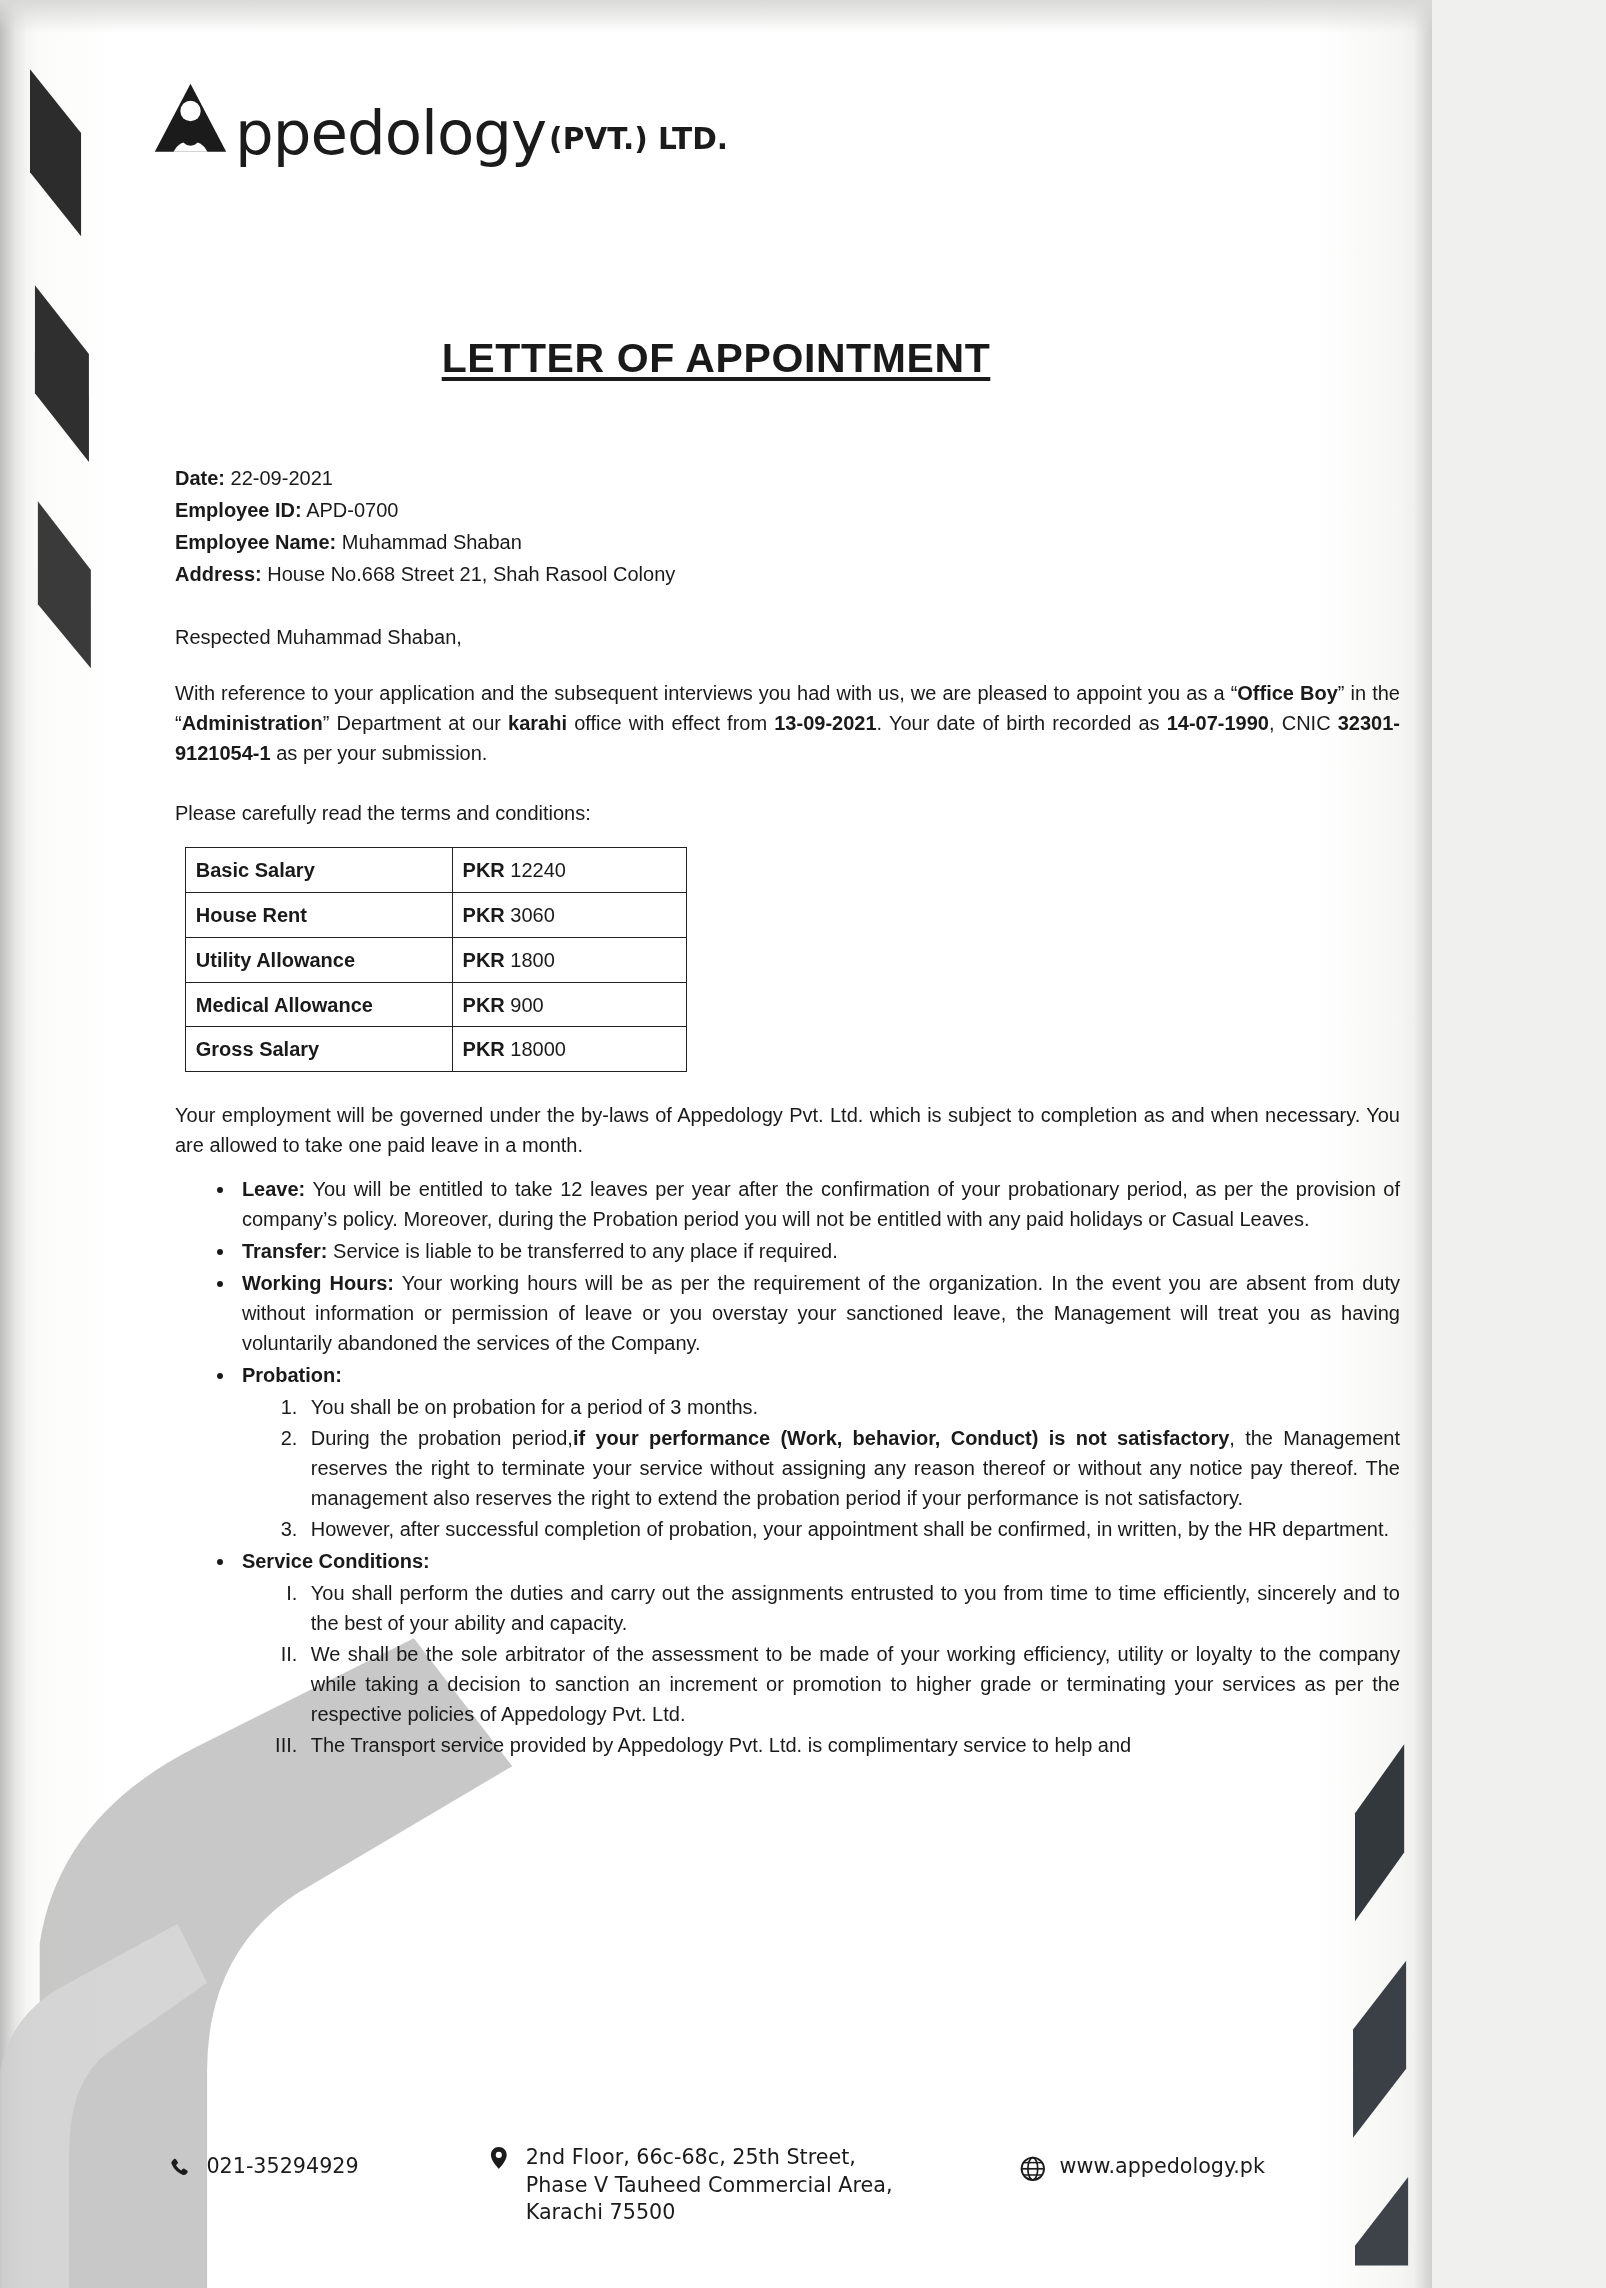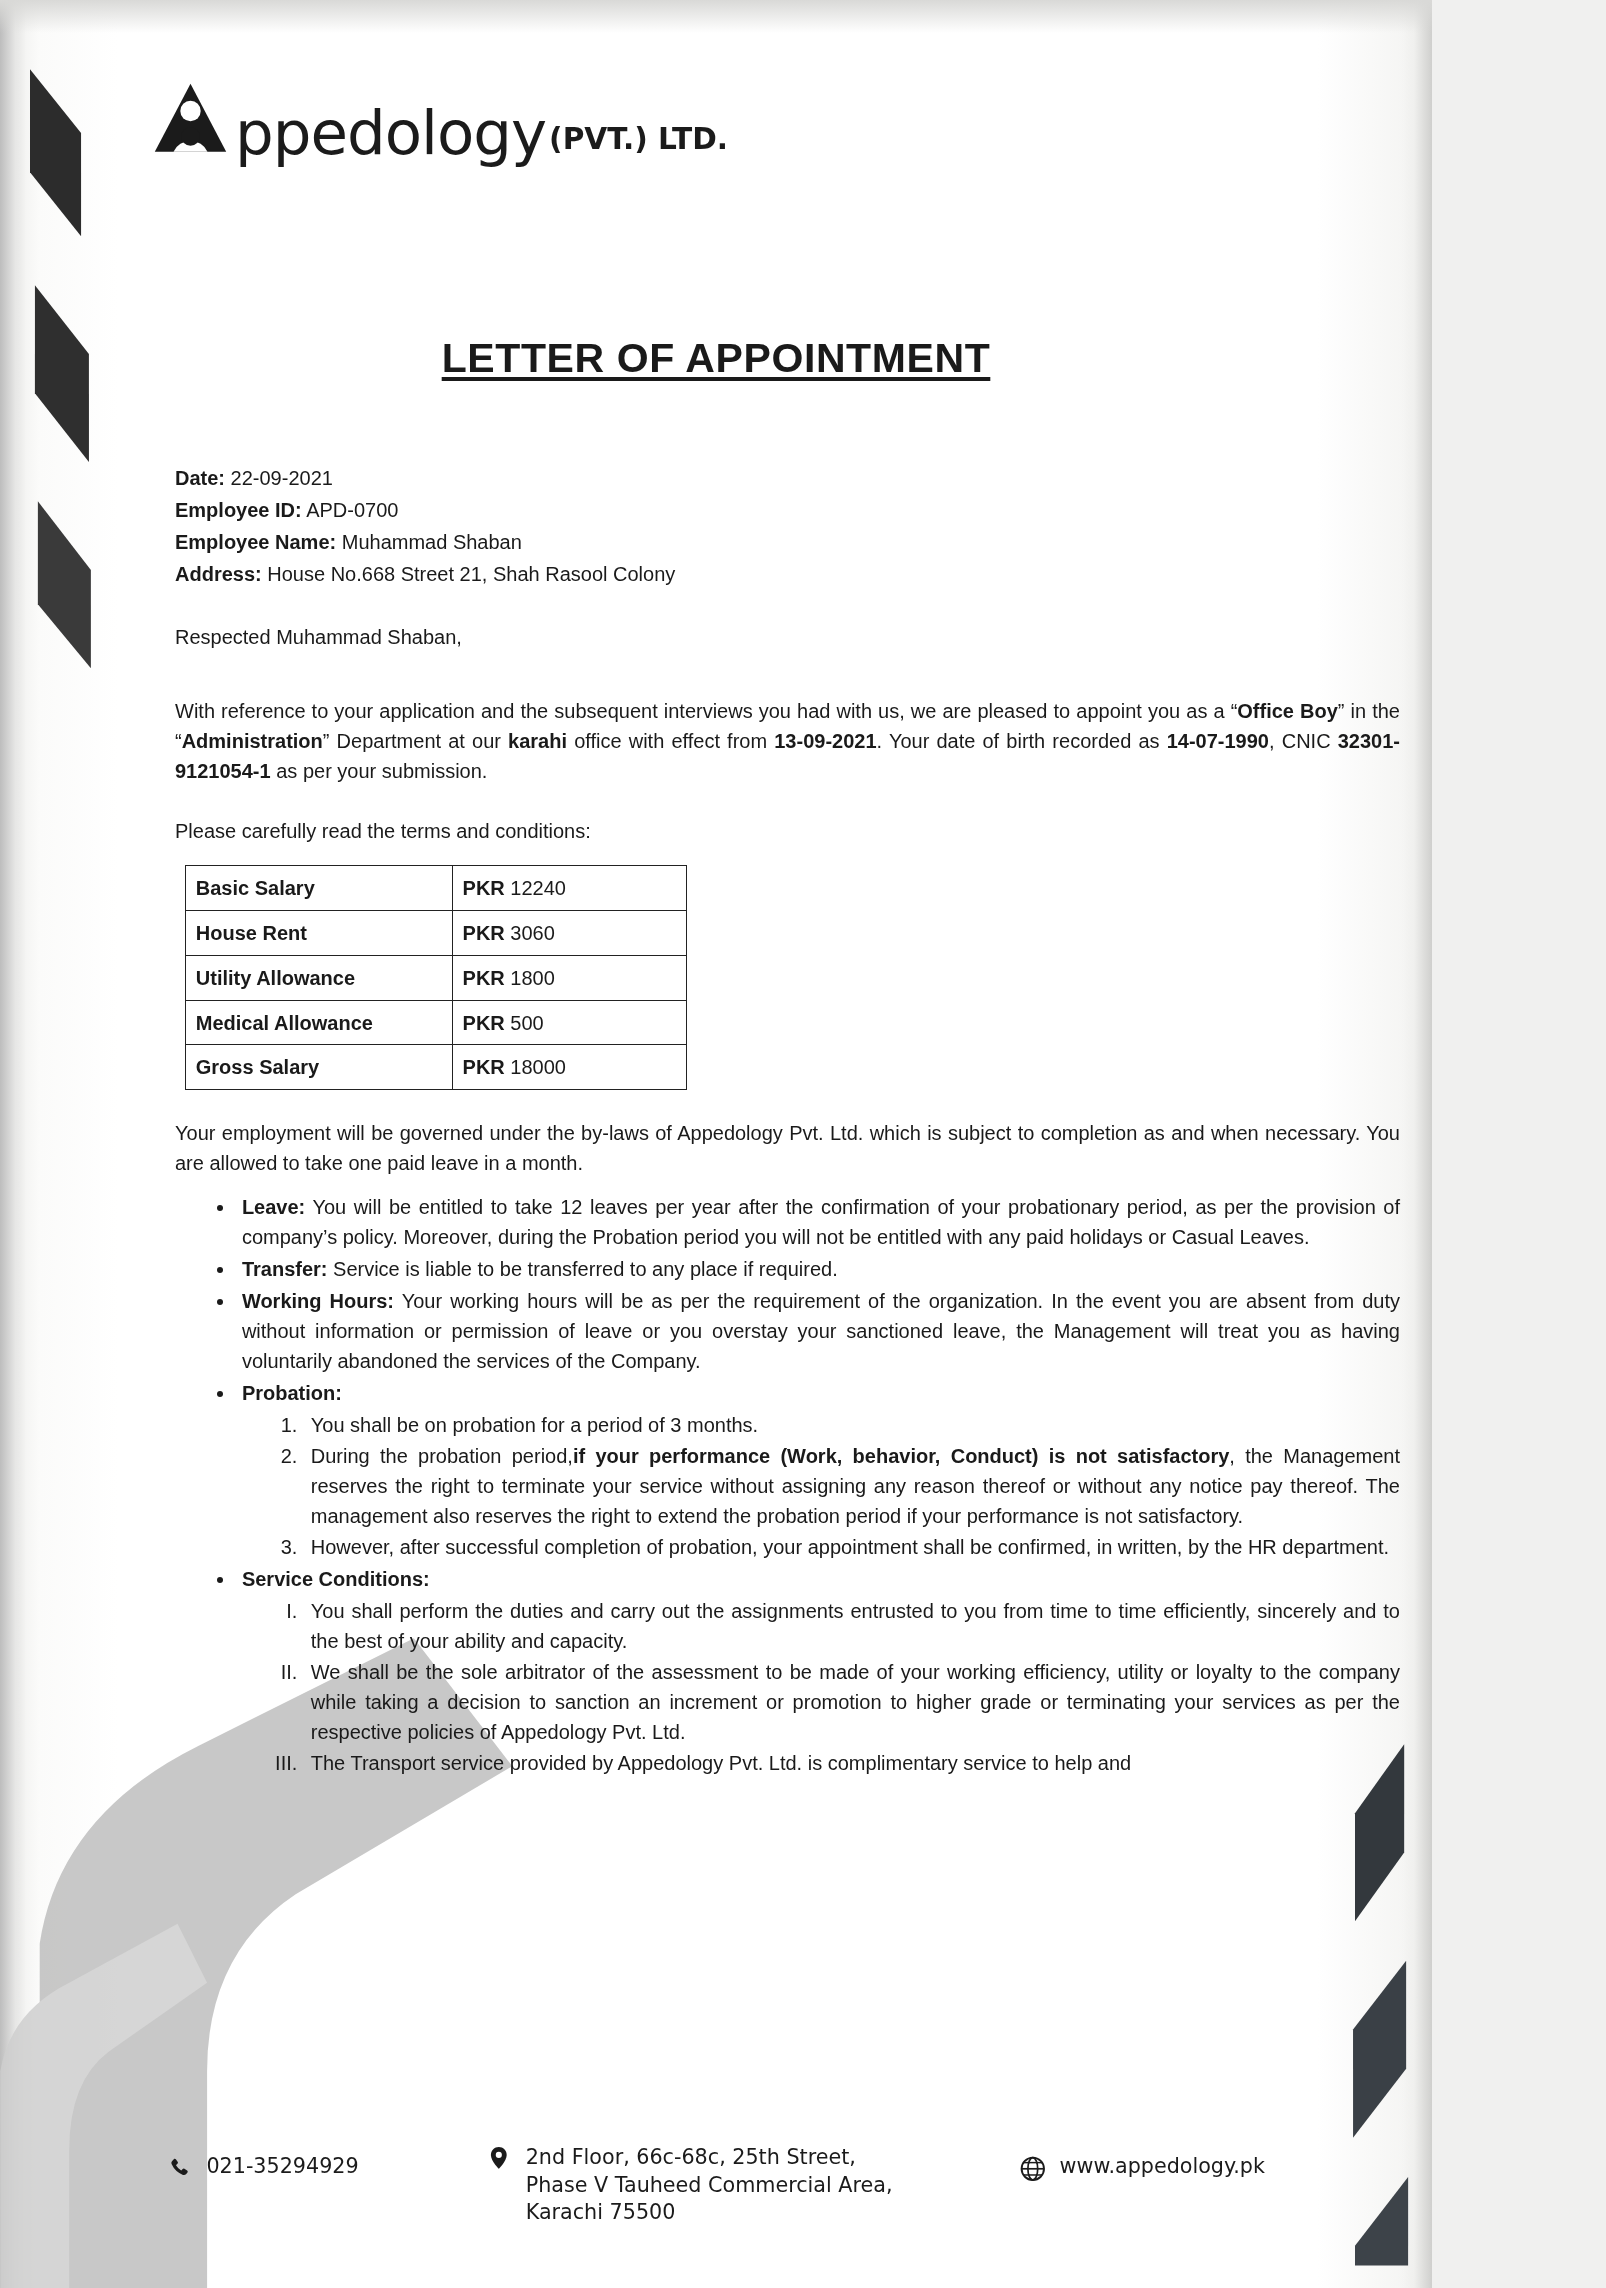--- a/index.html
+++ b/index.html
@@ -109,21 +109,21 @@
     font-size: 20px;
     line-height: 1.5;
   }
 
   .meta-line { margin: 0 0 2px 0; }
   .meta-line b { font-weight: 700; }
 
   .salutation { margin: 33px 0 0 0; }
 
   p.para {
-    margin: 44px 0 0 0;
+    margin: 26px 0 0 0;
     text-align: justify;
   }
   p.para b { font-weight: 700; }
 
   .terms-lead { margin: 29.6px 0 0 0; }
 
   table.salary {
     margin: 19.7px 0 0 9.9px;
     border-collapse: collapse;
     table-layout: fixed;
@@ -276,21 +276,21 @@
         <tr>
           <td class="label">House Rent</td>
           <td class="value"><span class="cur">PKR</span> <span>3060</span></td>
         </tr>
         <tr>
           <td class="label">Utility Allowance</td>
           <td class="value"><span class="cur">PKR</span> <span>1800</span></td>
         </tr>
         <tr>
           <td class="label">Medical Allowance</td>
-          <td class="value"><span class="cur">PKR</span> <span>500</span></td>
+          <td class="value"><span class="cur">PKR</span> <span>900</span></td>
         </tr>
         <tr>
           <td class="label">Gross Salary</td>
           <td class="value"><span class="cur">PKR</span> <span>18000</span></td>
         </tr>
       </tbody>
     </table>
 
     <p class="after-table">Your employment will be governed under the by-laws of Appedology Pvt. Ltd. which is subject to completion as and when necessary. You are allowed to take one paid leave in a month.</p>
 

